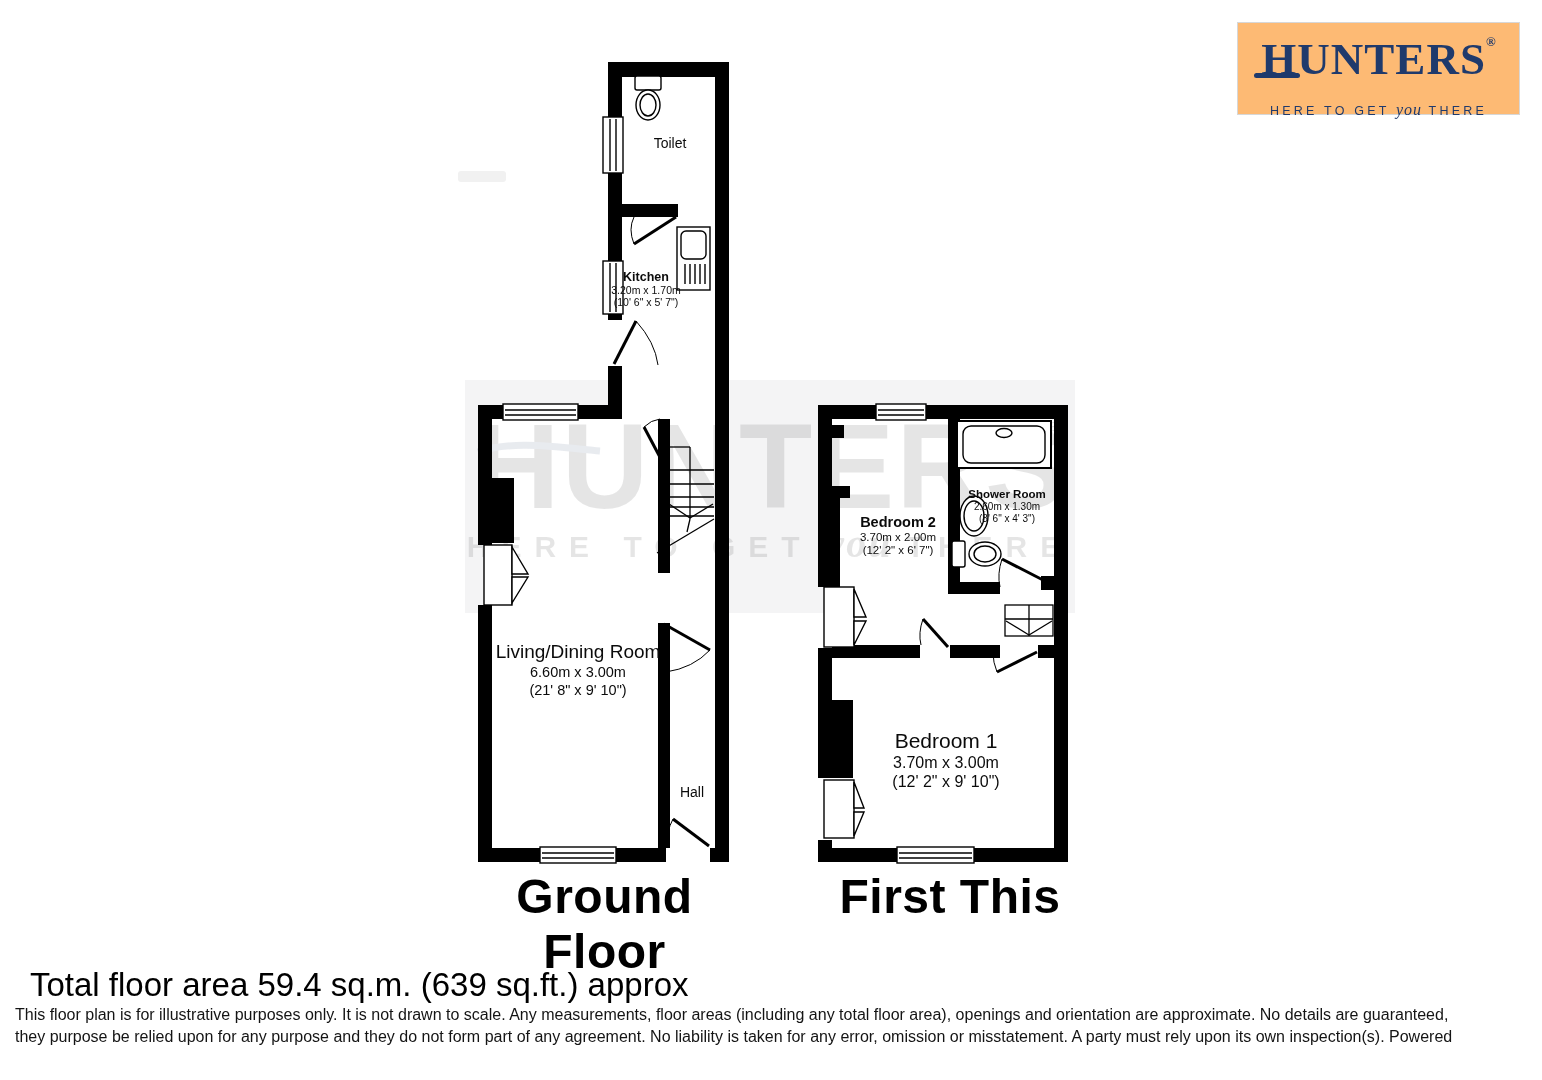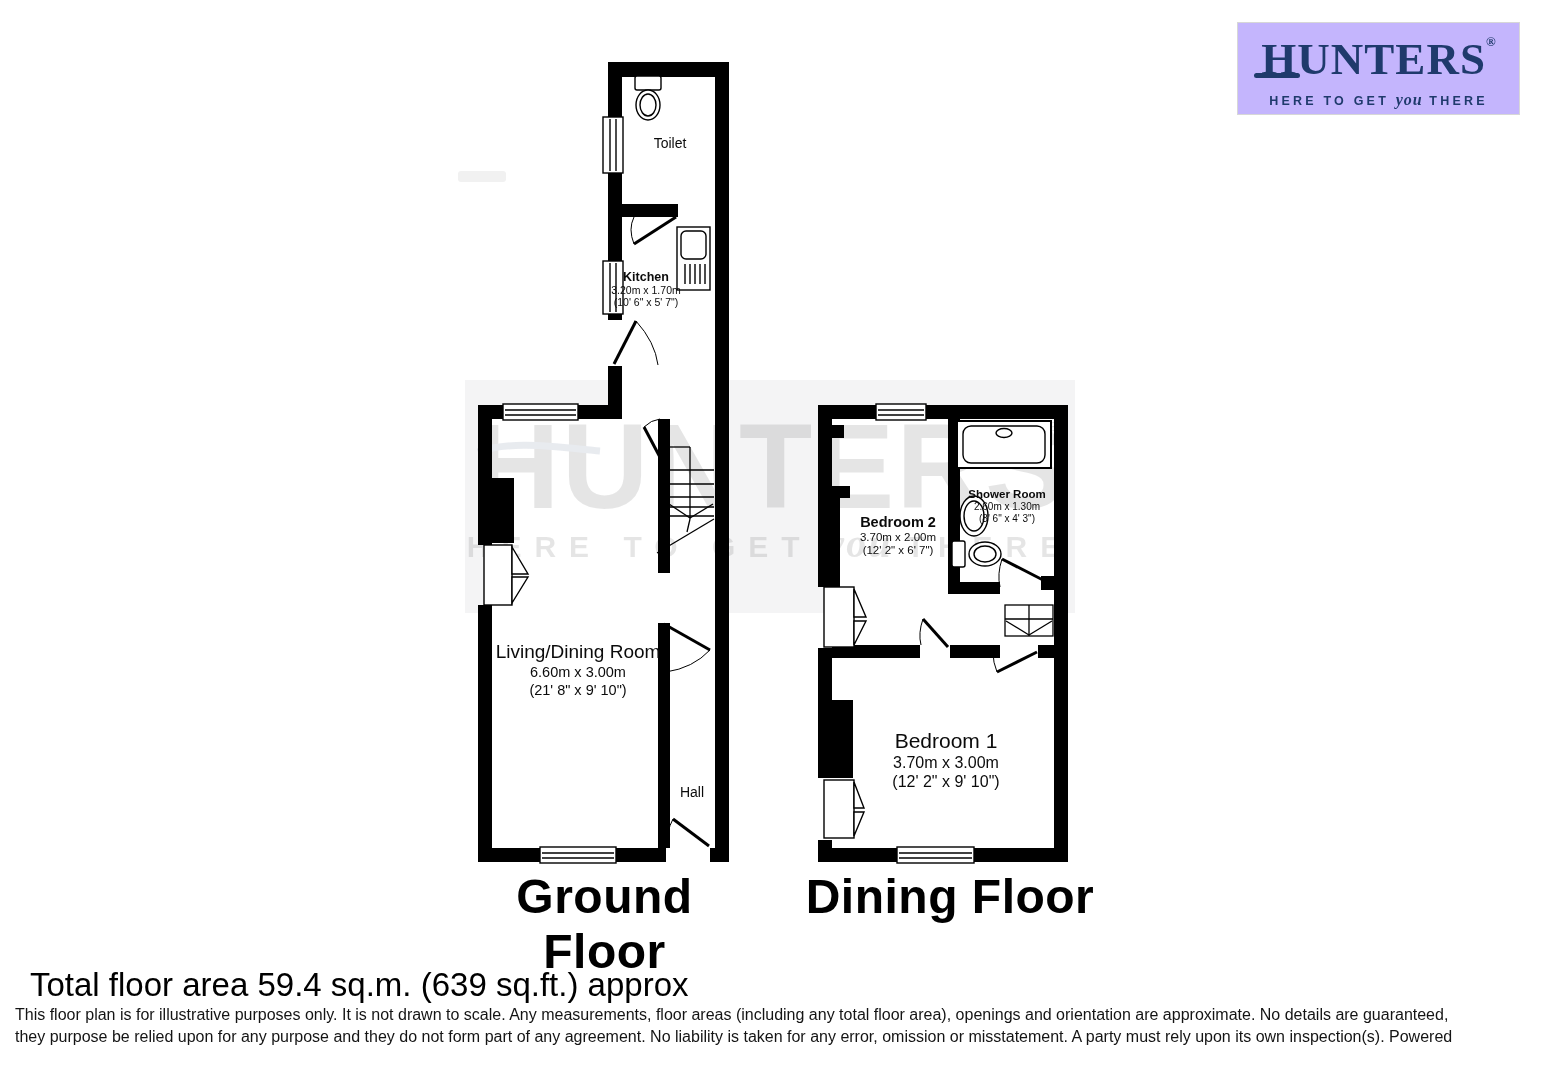--- a/index.html
+++ b/index.html
@@ -4,28 +4,28 @@
 <style>
   html,body{margin:0;padding:0;background:#fff;}
   .page{position:relative;width:1542px;height:1080px;background:#ffffff;overflow:hidden;
         font-family:"Liberation Sans",sans-serif;}
   .plan-svg{position:absolute;left:0;top:0;}
   svg text{font-family:"Liberation Sans",sans-serif;fill:#0b0b0b;}
   .floor-title{position:absolute;font-weight:bold;font-size:48px;color:#000;text-align:center;
                letter-spacing:0.5px;}
   .floor-title.ground{left:452px;top:869px;width:305px;}
   .floor-title.first{left:795px;top:869px;width:310px;}
-  .logo-box{position:absolute;left:1237px;top:22px;width:283px;height:93px;background:#c4b5fd;
+  .logo-box{position:absolute;left:1237px;top:22px;width:283px;height:93px;background:#fdba74;
             border:1px solid #d7d7d7;text-align:center;box-sizing:border-box;}
   .logo-word{position:relative;margin-top:12px;font-family:"Liberation Serif",serif;font-weight:bold;
              font-size:45px;line-height:1.0;color:#1f3a6c;letter-spacing:1px;}
   .logo-word sup{font-size:13px;vertical-align:28px;letter-spacing:0;}
   .logo-swash{position:absolute;left:16px;top:50px;width:46px;height:5px;background:#1f3a6c;
               border-radius:3px;}
-  .logo-tagline{margin-top:9px;font-size:12.5px;font-weight:bold;color:#1f3a6c;letter-spacing:3.2px;}
+  .logo-tagline{margin-top:19px;font-size:12.5px;font-weight:normal;color:#1f3a6c;letter-spacing:3.2px;}
   .logo-tagline .you{font-family:"Liberation Serif",serif;font-style:italic;font-size:16px;
                      text-transform:lowercase;letter-spacing:1px;}
   .total-area{position:absolute;left:30px;top:966px;font-size:33px;color:#000;}
   .disclaimer{position:absolute;left:15px;top:1004px;font-size:16px;line-height:21.5px;color:#141414;}
 </style>
 </head>
 <body>
 
 <div class="page">
 
@@ -253,21 +253,21 @@
       <text x="1007" y="510" font-size="10">2.60m x 1.30m</text>
       <text x="1007" y="522" font-size="10">(8' 6" x 4' 3")</text>
 
       <text x="946" y="748" font-size="21">Bedroom 1</text>
       <text x="946" y="768" font-size="16">3.70m x 3.00m</text>
       <text x="946" y="787" font-size="16">(12' 2" x 9' 10")</text>
     </g>
   </svg>
 
   <div class="floor-title ground">Ground Floor</div>
-  <div class="floor-title first">Dining Floor</div>
+  <div class="floor-title first">First This</div>
 
   <div class="logo-box">
     <div class="logo-swash"></div>
     <div class="logo-word"><span>HUNTERS</span><sup>®</sup></div>
     <div class="logo-tagline"><span>HERE TO GET</span>
       <span class="you">you</span>
       <span>THERE</span></div>
   </div>
 
   <div class="total-area">Total floor area 59.4 sq.m. (639 sq.ft.) approx</div>

